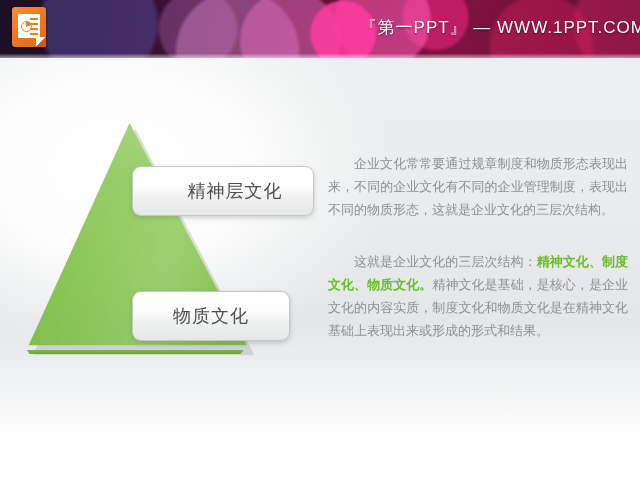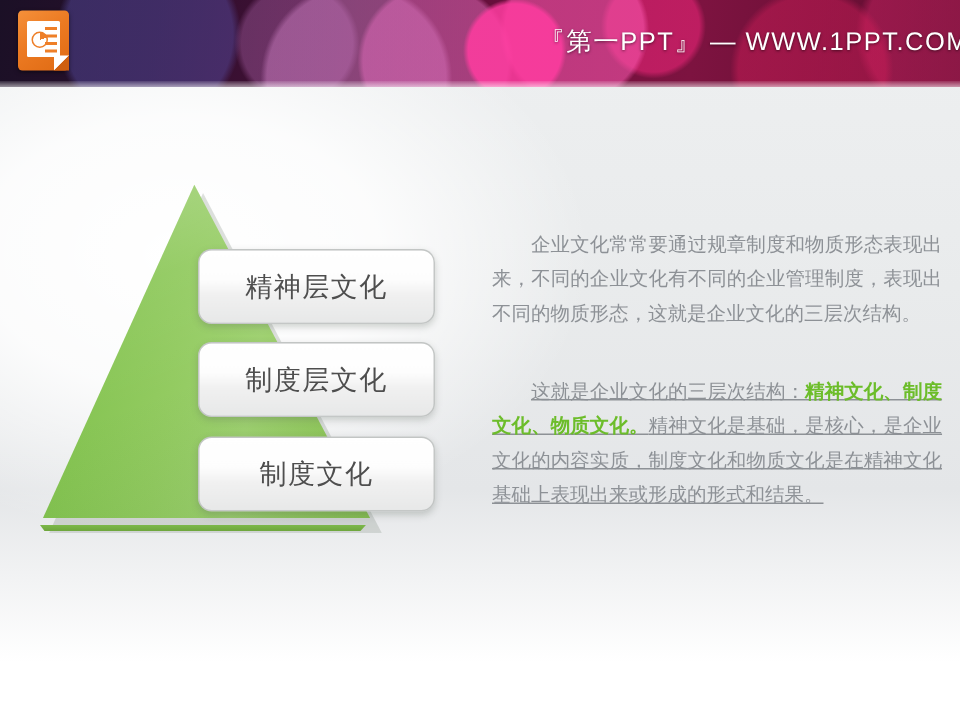--- a/index.html
+++ b/index.html
@@ -151,38 +151,38 @@
     display: flex;
     align-items: center;
     justify-content: center;
   }
   .label-box .txt {
     font-size: 18px;
     color: #4e4e4e;
     letter-spacing: 1px;
     font-family: "DejaVu Sans", "Liberation Sans", sans-serif;
   }
-  #lbl0 { left: 132px; top: 166px; }
+  #lbl0 { left: 132px; top: 166px; padding-left: 24px; }
   #lbl1 { left: 132px; top: 228px; }
   #lbl2 { left: 132px; top: 291px; }
 
   
   .copy {
     position: absolute;
     left: 328px;
     width: 300px;
     color: #8d9196;
     font-size: 13px;
     line-height: 23px;
     text-align: justify;
     font-family: "DejaVu Sans", "Liberation Sans", sans-serif;
   }
   .copy p { margin: 0; text-indent: 2em; }
   #para1 { top: 152px; }
-  #para2 { top: 250px; text-decoration: underline; }
+  #para2 { top: 250px; }
   .hl-green { color: #6cbd2a; font-weight: bold; }
 
   
   .footer {
     position: absolute;
     left: 0; bottom: 0;
     width: 640px; height: 50px;
   }
 </style>
 </head>
@@ -209,25 +209,22 @@
   <div class="pyramid-wrap">
     <div class="pyramid-shadow"></div>
     <div class="pyramid"></div>
     <div class="pyramid-hl"></div>
     <div class="pyramid-base-edge"></div>
   </div>
 
   <div class="label-box" id="lbl0">
     <span class="txt">精神层文化</span>
   </div>
-  <div class="label-box" id="lbl1">
-    <span class="txt">制度层文化</span>
-  </div>
   <div class="label-box" id="lbl2">
-    <span class="txt">制度文化</span>
+    <span class="txt">物质文化</span>
   </div>
 
   <div class="copy" id="para1">
     <p>企业文化常常要通过规章制度和物质形态表现出来，不同的企业文化有不同的企业管理制度，表现出不同的物质形态，这就是企业文化的三层次结构。</p>
   </div>
   <div class="copy" id="para2">
     <p><span>这就是企业文化的三层次结构：</span><span class="hl-green">精神文化、制度文化、物质文化。</span><span>精神文化是基础，是核心，是企业文化的内容实质，制度文化和物质文化是在精神文化基础上表现出来或形成的形式和结果。</span></p>
   </div>
 
   <div class="footer">

